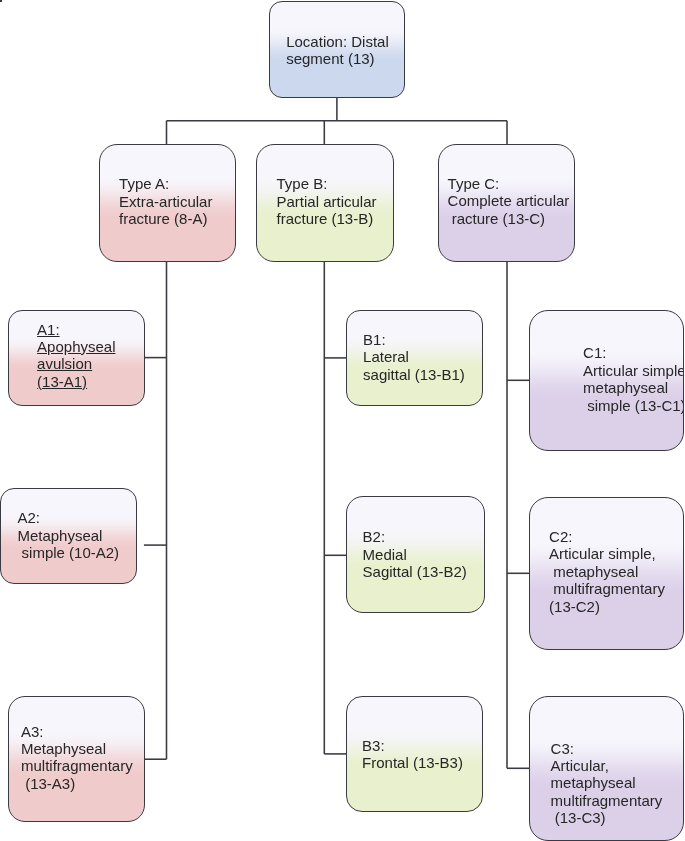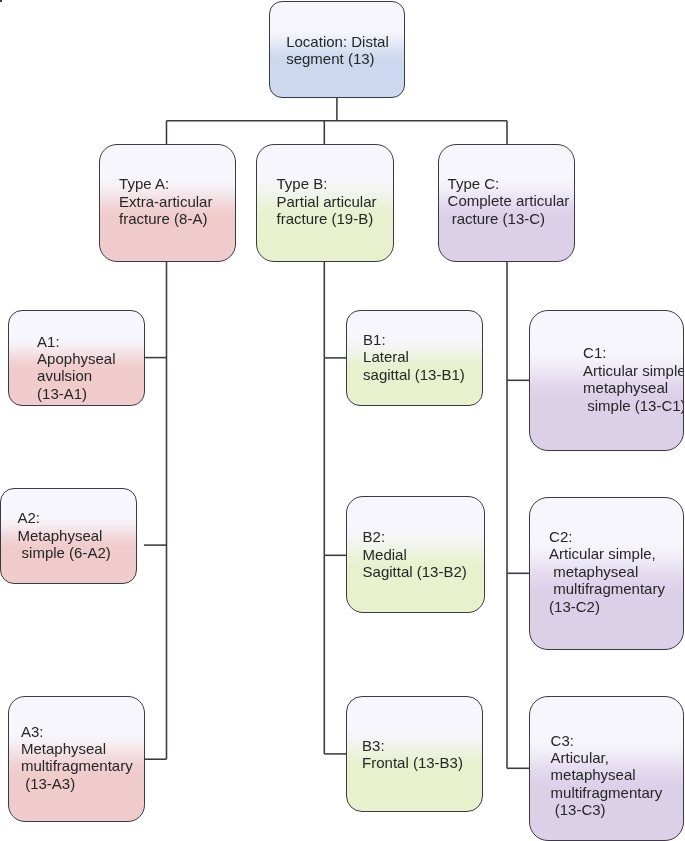--- a/index.html
+++ b/index.html
@@ -120,37 +120,37 @@
 segment (13)</span>
     </div>
     <div class="node" style="left: 98.58px; top: 143.78px; width: 137.15px; height: 118.35px; border-radius: 18px; background: linear-gradient(rgb(247, 246, 252) 0%, rgb(247, 246, 252) 3.1%, rgb(247, 246, 252) 6.3%, rgb(247, 246, 252) 9.4%, rgb(247, 246, 252) 12.5%, rgb(247, 246, 252) 15.6%, rgb(247, 246, 252) 18.8%, rgb(247, 246, 252) 21.9%, rgb(247, 246, 252) 25%, rgb(247, 246, 252) 28.1%, rgb(247, 244, 250) 31.3%, rgb(246, 242, 247) 34.4%, rgb(246, 238, 243) 37.5%, rgb(245, 233, 237) 40.6%, rgb(244, 228, 231) 43.8%, rgb(243, 222, 225) 46.9%, rgb(242, 217, 219) 50%, rgb(241, 212, 214) 53.1%, rgb(241, 208, 209) 56.3%, rgb(240, 205, 206) 59.4%, rgb(240, 203, 204) 62.5%, rgb(240, 203, 204) 65.6%, rgb(240, 203, 204) 68.8%, rgb(240, 203, 204) 71.9%, rgb(240, 203, 204) 75%, rgb(240, 203, 204) 78.1%, rgb(240, 203, 204) 81.3%, rgb(240, 203, 204) 84.4%, rgb(240, 203, 204) 87.5%, rgb(240, 203, 204) 90.6%, rgb(240, 203, 204) 93.8%, rgb(240, 203, 204) 96.9%, rgb(240, 203, 204) 100%); border-color: rgb(58, 58, 66); color: rgb(38, 38, 38);">
       <span class="lbl" style="left: 19.52px; top: 30.52px;">Type A:
 Extra-articular
 fracture (8-A)</span>
     </div>
     <div class="node" style="left: 255.97px; top: 143.78px; width: 137.75px; height: 118.35px; border-radius: 18px; background: linear-gradient(rgb(247, 246, 252) 0%, rgb(247, 246, 252) 3.1%, rgb(247, 246, 252) 6.3%, rgb(247, 246, 252) 9.4%, rgb(247, 246, 252) 12.5%, rgb(247, 246, 252) 15.6%, rgb(247, 246, 252) 18.8%, rgb(247, 246, 252) 21.9%, rgb(247, 246, 252) 25%, rgb(247, 246, 252) 28.1%, rgb(246, 246, 250) 31.3%, rgb(245, 245, 247) 34.4%, rgb(244, 245, 243) 37.5%, rgb(242, 244, 238) 40.6%, rgb(241, 243, 232) 43.8%, rgb(239, 243, 226) 46.9%, rgb(237, 242, 220) 50%, rgb(235, 241, 215) 53.1%, rgb(234, 241, 210) 56.3%, rgb(233, 240, 207) 59.4%, rgb(232, 240, 205) 62.5%, rgb(232, 240, 205) 65.6%, rgb(232, 240, 205) 68.8%, rgb(232, 240, 205) 71.9%, rgb(232, 240, 205) 75%, rgb(232, 240, 205) 78.1%, rgb(232, 240, 205) 81.3%, rgb(232, 240, 205) 84.4%, rgb(232, 240, 205) 87.5%, rgb(232, 240, 205) 90.6%, rgb(232, 240, 205) 93.8%, rgb(232, 240, 205) 96.9%, rgb(232, 240, 205) 100%); border-color: rgb(58, 58, 66); color: rgb(38, 38, 38);">
       <span class="lbl" style="left: 19.53px; top: 30.52px;">Type B:
 Partial articular
-fracture (19-B)</span>
+fracture (13-B)</span>
     </div>
     <div class="node" style="left: 438.47px; top: 143.78px; width: 136.75px; height: 118.35px; border-radius: 18px; background: linear-gradient(rgb(247, 246, 252) 0%, rgb(247, 246, 252) 3.1%, rgb(247, 246, 252) 6.3%, rgb(247, 246, 252) 9.4%, rgb(247, 246, 252) 12.5%, rgb(247, 246, 252) 15.6%, rgb(247, 246, 252) 18.8%, rgb(247, 246, 252) 21.9%, rgb(247, 246, 252) 25%, rgb(247, 246, 252) 28.1%, rgb(246, 245, 251) 31.3%, rgb(244, 242, 250) 34.4%, rgb(242, 239, 248) 37.5%, rgb(239, 234, 246) 40.6%, rgb(235, 230, 244) 43.8%, rgb(232, 225, 241) 46.9%, rgb(229, 220, 239) 50%, rgb(226, 216, 237) 53.1%, rgb(223, 212, 235) 56.3%, rgb(221, 210, 234) 59.4%, rgb(220, 208, 233) 62.5%, rgb(220, 208, 233) 65.6%, rgb(220, 208, 233) 68.8%, rgb(220, 208, 233) 71.9%, rgb(220, 208, 233) 75%, rgb(220, 208, 233) 78.1%, rgb(220, 208, 233) 81.3%, rgb(220, 208, 233) 84.4%, rgb(220, 208, 233) 87.5%, rgb(220, 208, 233) 90.6%, rgb(220, 208, 233) 93.8%, rgb(220, 208, 233) 96.9%, rgb(220, 208, 233) 100%); border-color: rgb(58, 58, 66); color: rgb(38, 38, 38);">
       <span class="lbl" style="left: 8.13px; top: 30px;">Type C:
 Complete articular
  racture (13-C)</span>
     </div>
     <div class="node" style="left: 7.88px; top: 309.57px; width: 136.95px; height: 96.55px; border-radius: 14px; background: linear-gradient(rgb(247, 246, 252) 0%, rgb(247, 246, 252) 3.1%, rgb(247, 246, 252) 6.3%, rgb(247, 246, 252) 9.4%, rgb(247, 246, 252) 12.5%, rgb(247, 246, 252) 15.6%, rgb(247, 246, 252) 18.8%, rgb(247, 246, 252) 21.9%, rgb(247, 246, 252) 25%, rgb(247, 246, 252) 28.1%, rgb(247, 244, 250) 31.3%, rgb(246, 242, 247) 34.4%, rgb(246, 238, 243) 37.5%, rgb(245, 233, 237) 40.6%, rgb(244, 228, 231) 43.8%, rgb(243, 222, 225) 46.9%, rgb(242, 217, 219) 50%, rgb(241, 212, 214) 53.1%, rgb(241, 208, 209) 56.3%, rgb(240, 205, 206) 59.4%, rgb(240, 203, 204) 62.5%, rgb(240, 203, 204) 65.6%, rgb(240, 203, 204) 68.8%, rgb(240, 203, 204) 71.9%, rgb(240, 203, 204) 75%, rgb(240, 203, 204) 78.1%, rgb(240, 203, 204) 81.3%, rgb(240, 203, 204) 84.4%, rgb(240, 203, 204) 87.5%, rgb(240, 203, 204) 90.6%, rgb(240, 203, 204) 93.8%, rgb(240, 203, 204) 96.9%, rgb(240, 203, 204) 100%); border-color: rgb(58, 58, 66); color: rgb(38, 38, 38);">
-      <span class="lbl" style="left: 28.22px; top: 22px;">A1:
+      <span class="lbl" style="left: 28.22px; top: 10px; text-decoration: underline;">A1:
 Apophyseal
 avulsion
 (13-A1)</span>
     </div>
     <div class="node" style="left: -0.22px; top: 488.27px; width: 136.75px; height: 96.15px; border-radius: 14px; background: linear-gradient(rgb(247, 246, 252) 0%, rgb(247, 246, 252) 3.1%, rgb(247, 246, 252) 6.3%, rgb(247, 246, 252) 9.4%, rgb(247, 246, 252) 12.5%, rgb(247, 246, 252) 15.6%, rgb(247, 246, 252) 18.8%, rgb(247, 246, 252) 21.9%, rgb(247, 246, 252) 25%, rgb(247, 246, 252) 28.1%, rgb(247, 244, 250) 31.3%, rgb(246, 242, 247) 34.4%, rgb(246, 238, 243) 37.5%, rgb(245, 233, 237) 40.6%, rgb(244, 228, 231) 43.8%, rgb(243, 222, 225) 46.9%, rgb(242, 217, 219) 50%, rgb(241, 212, 214) 53.1%, rgb(241, 208, 209) 56.3%, rgb(240, 205, 206) 59.4%, rgb(240, 203, 204) 62.5%, rgb(240, 203, 204) 65.6%, rgb(240, 203, 204) 68.8%, rgb(240, 203, 204) 71.9%, rgb(240, 203, 204) 75%, rgb(240, 203, 204) 78.1%, rgb(240, 203, 204) 81.3%, rgb(240, 203, 204) 84.4%, rgb(240, 203, 204) 87.5%, rgb(240, 203, 204) 90.6%, rgb(240, 203, 204) 93.8%, rgb(240, 203, 204) 96.9%, rgb(240, 203, 204) 100%); border-color: rgb(58, 58, 66); color: rgb(38, 38, 38);">
       <span class="lbl" style="left: 16.62px; top: 20.03px;">A2:
 Metaphyseal
- simple (6-A2)</span>
+ simple (10-A2)</span>
     </div>
     <div class="node" style="left: 8.08px; top: 695.57px; width: 137.05px; height: 126.65px; border-radius: 17px; background: linear-gradient(rgb(247, 246, 252) 0%, rgb(247, 246, 252) 3.1%, rgb(247, 246, 252) 6.3%, rgb(247, 246, 252) 9.4%, rgb(247, 246, 252) 12.5%, rgb(247, 246, 252) 15.6%, rgb(247, 246, 252) 18.8%, rgb(247, 246, 252) 21.9%, rgb(247, 246, 252) 25%, rgb(247, 246, 252) 28.1%, rgb(247, 244, 250) 31.3%, rgb(246, 242, 247) 34.4%, rgb(246, 238, 243) 37.5%, rgb(245, 233, 237) 40.6%, rgb(244, 228, 231) 43.8%, rgb(243, 222, 225) 46.9%, rgb(242, 217, 219) 50%, rgb(241, 212, 214) 53.1%, rgb(241, 208, 209) 56.3%, rgb(240, 205, 206) 59.4%, rgb(240, 203, 204) 62.5%, rgb(240, 203, 204) 65.6%, rgb(240, 203, 204) 68.8%, rgb(240, 203, 204) 71.9%, rgb(240, 203, 204) 75%, rgb(240, 203, 204) 78.1%, rgb(240, 203, 204) 81.3%, rgb(240, 203, 204) 84.4%, rgb(240, 203, 204) 87.5%, rgb(240, 203, 204) 90.6%, rgb(240, 203, 204) 93.8%, rgb(240, 203, 204) 96.9%, rgb(240, 203, 204) 100%); border-color: rgb(58, 58, 66); color: rgb(38, 38, 38);">
       <span class="lbl" style="left: 11.92px; top: 26.03px;">A3:
 Metaphyseal
 multifragmentary
  (13-A3)</span>
     </div>
     <div class="node" style="left: 346.07px; top: 309.57px; width: 137.15px; height: 96.45px; border-radius: 14px; background: linear-gradient(rgb(247, 246, 252) 0%, rgb(247, 246, 252) 3.1%, rgb(247, 246, 252) 6.3%, rgb(247, 246, 252) 9.4%, rgb(247, 246, 252) 12.5%, rgb(247, 246, 252) 15.6%, rgb(247, 246, 252) 18.8%, rgb(247, 246, 252) 21.9%, rgb(247, 246, 252) 25%, rgb(247, 246, 252) 28.1%, rgb(246, 246, 250) 31.3%, rgb(245, 245, 247) 34.4%, rgb(244, 245, 243) 37.5%, rgb(242, 244, 238) 40.6%, rgb(241, 243, 232) 43.8%, rgb(239, 243, 226) 46.9%, rgb(237, 242, 220) 50%, rgb(235, 241, 215) 53.1%, rgb(234, 241, 210) 56.3%, rgb(233, 240, 207) 59.4%, rgb(232, 240, 205) 62.5%, rgb(232, 240, 205) 65.6%, rgb(232, 240, 205) 68.8%, rgb(232, 240, 205) 71.9%, rgb(232, 240, 205) 75%, rgb(232, 240, 205) 78.1%, rgb(232, 240, 205) 81.3%, rgb(232, 240, 205) 84.4%, rgb(232, 240, 205) 87.5%, rgb(232, 240, 205) 90.6%, rgb(232, 240, 205) 93.8%, rgb(232, 240, 205) 96.9%, rgb(232, 240, 205) 100%); border-color: rgb(58, 58, 66); color: rgb(38, 38, 38);">
       <span class="lbl" style="left: 16.03px; top: 20.53px;">B1:
 Lateral
@@ -172,19 +172,19 @@
  simple (13-C1)</span>
     </div>
     <div class="node" style="left: 528.67px; top: 496.97px; width: 155.55px; height: 152.65px; border-radius: 19px; background: linear-gradient(rgb(247, 246, 252) 0%, rgb(247, 246, 252) 3.1%, rgb(247, 246, 252) 6.3%, rgb(247, 246, 252) 9.4%, rgb(247, 246, 252) 12.5%, rgb(247, 246, 252) 15.6%, rgb(247, 246, 252) 18.8%, rgb(247, 246, 252) 21.9%, rgb(247, 246, 252) 25%, rgb(247, 246, 252) 28.1%, rgb(246, 245, 251) 31.3%, rgb(244, 242, 250) 34.4%, rgb(242, 239, 248) 37.5%, rgb(239, 234, 246) 40.6%, rgb(235, 230, 244) 43.8%, rgb(232, 225, 241) 46.9%, rgb(229, 220, 239) 50%, rgb(226, 216, 237) 53.1%, rgb(223, 212, 235) 56.3%, rgb(221, 210, 234) 59.4%, rgb(220, 208, 233) 62.5%, rgb(220, 208, 233) 65.6%, rgb(220, 208, 233) 68.8%, rgb(220, 208, 233) 71.9%, rgb(220, 208, 233) 75%, rgb(220, 208, 233) 78.1%, rgb(220, 208, 233) 81.3%, rgb(220, 208, 233) 84.4%, rgb(220, 208, 233) 87.5%, rgb(220, 208, 233) 90.6%, rgb(220, 208, 233) 93.8%, rgb(220, 208, 233) 96.9%, rgb(220, 208, 233) 100%); border-color: rgb(58, 58, 66); color: rgb(38, 38, 38);">
       <span class="lbl" style="left: 19.43px; top: 29.93px;">C2:
 Articular simple,
  metaphyseal
  multifragmentary
 (13-C2)</span>
     </div>
     <div class="node" style="left: 528.67px; top: 695.57px; width: 155.55px; height: 145.65px; border-radius: 19px; background: linear-gradient(rgb(247, 246, 252) 0%, rgb(247, 246, 252) 3.1%, rgb(247, 246, 252) 6.3%, rgb(247, 246, 252) 9.4%, rgb(247, 246, 252) 12.5%, rgb(247, 246, 252) 15.6%, rgb(247, 246, 252) 18.8%, rgb(247, 246, 252) 21.9%, rgb(247, 246, 252) 25%, rgb(247, 246, 252) 28.1%, rgb(246, 245, 251) 31.3%, rgb(244, 242, 250) 34.4%, rgb(242, 239, 248) 37.5%, rgb(239, 234, 246) 40.6%, rgb(235, 230, 244) 43.8%, rgb(232, 225, 241) 46.9%, rgb(229, 220, 239) 50%, rgb(226, 216, 237) 53.1%, rgb(223, 212, 235) 56.3%, rgb(221, 210, 234) 59.4%, rgb(220, 208, 233) 62.5%, rgb(220, 208, 233) 65.6%, rgb(220, 208, 233) 68.8%, rgb(220, 208, 233) 71.9%, rgb(220, 208, 233) 75%, rgb(220, 208, 233) 78.1%, rgb(220, 208, 233) 81.3%, rgb(220, 208, 233) 84.4%, rgb(220, 208, 233) 87.5%, rgb(220, 208, 233) 90.6%, rgb(220, 208, 233) 93.8%, rgb(220, 208, 233) 96.9%, rgb(220, 208, 233) 100%); border-color: rgb(58, 58, 66); color: rgb(38, 38, 38);">
-      <span class="lbl" style="left: 20.93px; top: 35px;">C3:
+      <span class="lbl" style="left: 20.93px; top: 43px;">C3:
 Articular,
 metaphyseal
 multifragmentary
  (13-C3)</span>
     </div>
   </div>
 
 </body></html>

